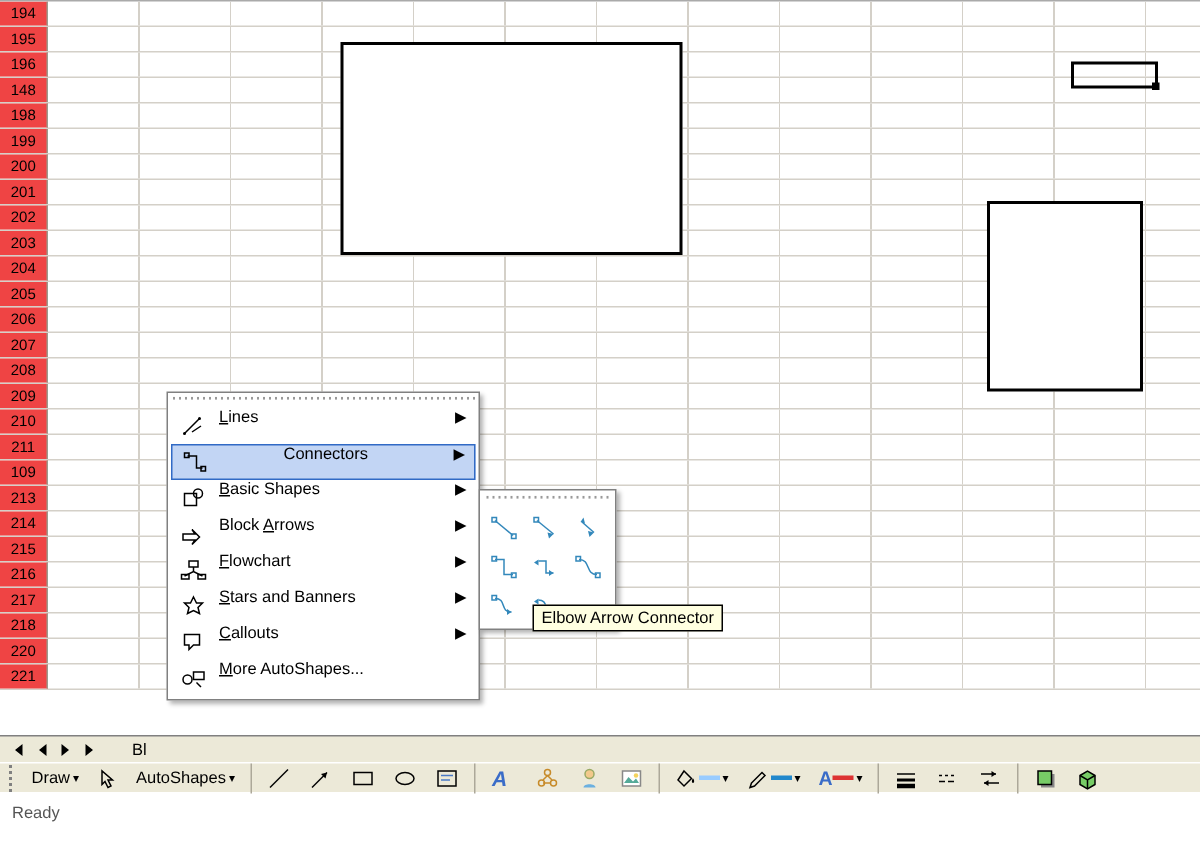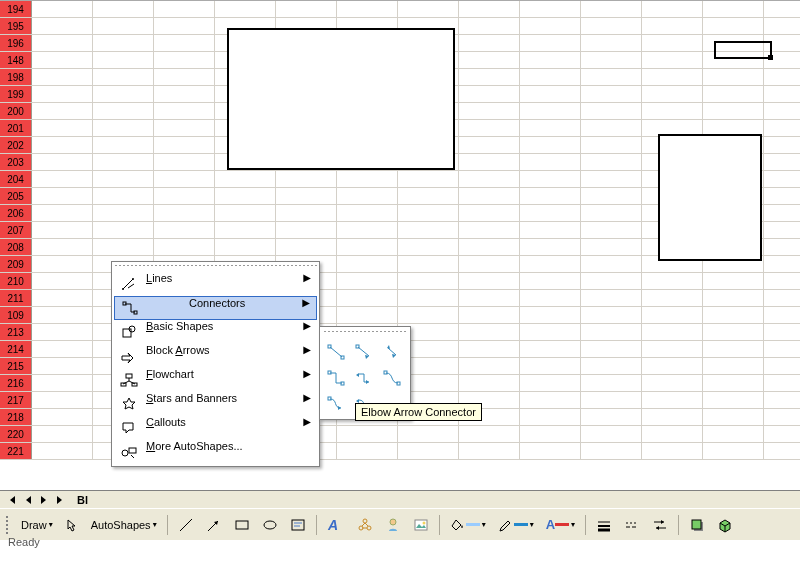--- a/index.html
+++ b/index.html
@@ -19,24 +19,24 @@
 #shape2 { left: 658px; top: 133px; width: 104px; height: 127px; }
 
 .sel { position: absolute; left: 714px; top: 40px; width: 58px; height: 18px; border: 2px solid #000; }
 .sel::after { content: ""; position: absolute; right: -3px; bottom: -3px; width: 5px; height: 5px; background: #000; }
 
 
 .tabstrip { position: absolute; top: 490px; left: 0; right: 0; height: 18px;
   border-top: 1px solid #808080; background: #ece9d8; font-size: 11px;
   display: flex; align-items: center; padding-left: 4px; }
 .navbtn { width: 16px; height: 14px; display: inline-flex; align-items: center; justify-content: center; }
-.sheet-tab { margin-left: 9px; font-weight: bold; }
-
-
-.drawbar { position: absolute; top: 508px; left: 0; right: 0; height: 32px;
+.sheet-tab { margin-left: 20px; font-weight: normal; }
+
+
+.drawbar { position: absolute; top: 508px; left: 0; right: 0; height: 20px;
   background: #ece9d8; border-top: 1px solid #fff; display: flex; align-items: center;
   padding: 0 6px; font-size: 11px; gap: 2px; }
 .grip { width: 4px; height: 18px; border-left: 2px dotted #808080; margin-right: 4px; }
 .tbtn { height: 22px; min-width: 22px; padding: 0 4px; display: inline-flex; align-items: center;
   justify-content: center; border: 1px solid transparent; color: #000; }
 .tbtn .caret { margin-left: 2px; font-size: 8px; }
 .sep { width: 1px; height: 20px; background: #aca899; margin: 0 3px; }
 .swatch { width: 14px; height: 3px; display: inline-block; }
 
 

